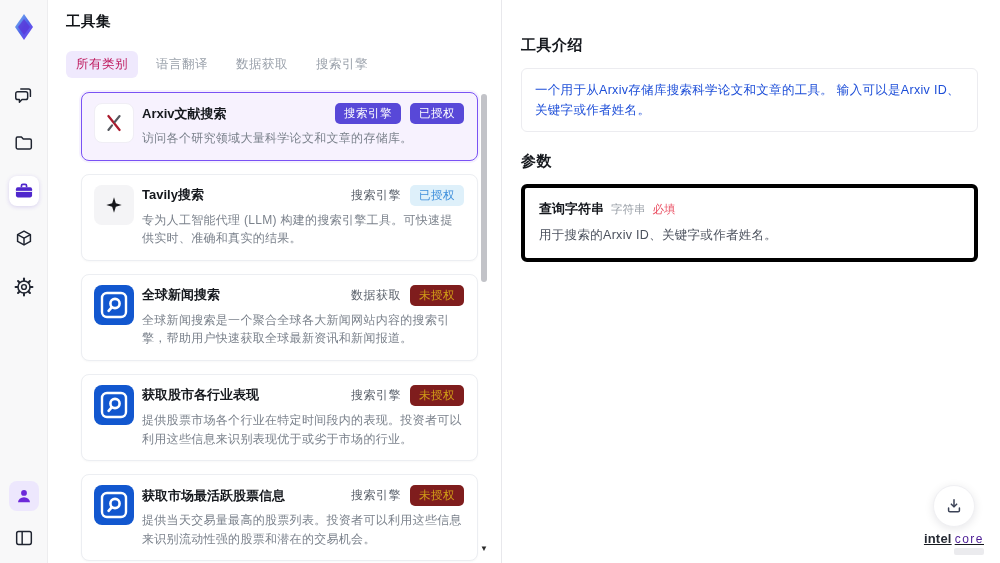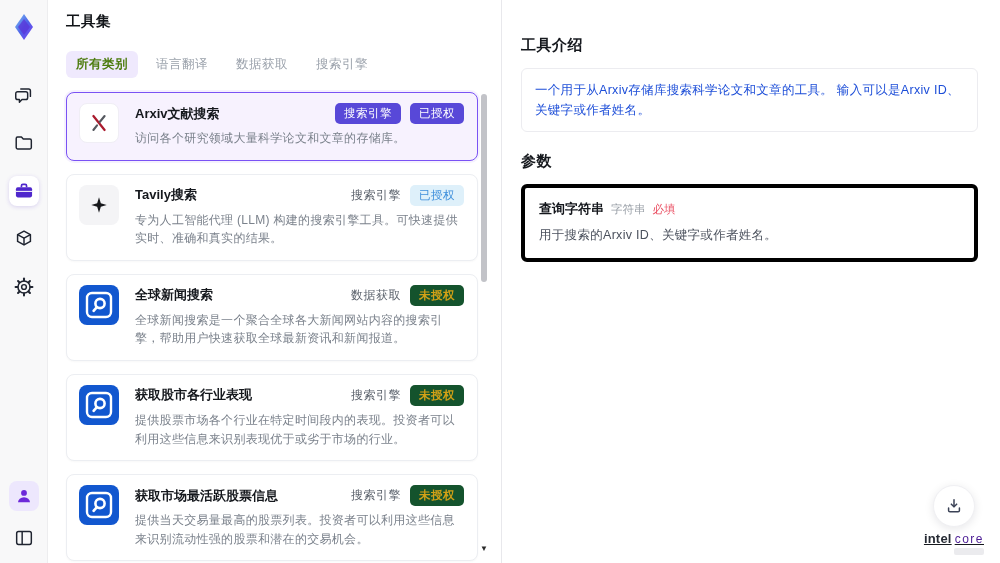--- a/index.html
+++ b/index.html
@@ -34,27 +34,28 @@
     width:454px; flex-shrink:0; background:#fff; border-right:1px solid #e8e8ec;
     padding:12px 0 0 18px; position:relative;
   }
   .panel-title { font-size:14.5px; font-weight:bold; color:#111418; letter-spacing:.5px; }
   .tabs { display:flex; align-items:center; gap:8px; margin-top:20px; }
   .tab {
     border:none; background:transparent; font-size:12.5px; color:#9aa1ab;
     padding:5px 10px; border-radius:6px; cursor:pointer; letter-spacing:.5px;
     font-family:inherit;
   }
-  .tab.active { background:#efe9fd; color:#4d7c0f; font-weight:bold; }
+  .tab.active { background:#efe9fd; color:#be185d; font-weight:normal; }
 
   .tool-list { margin-top:14px; width:412px; display:flex; flex-direction:column; gap:13px; }
   .tool-card {
     background:#fff; border:1px solid #eceef2; border-radius:8px;
-    padding:10px 13px 12px 12px; display:flex; gap:16px; cursor:pointer;
+    padding:10px 13px 12px 12px; display:flex; gap:8px; cursor:pointer;
     box-shadow:0 1px 2px rgba(20,20,40,.03);
+    margin-left:15px;
   }
   .tool-card.selected {
     border:1.5px solid #7a52f4; background:#f7f2fe;
     box-shadow:0 0 0 2px rgba(122,82,244,.08);
   }
   .tool-icon {
     width:40px; height:40px; border-radius:8px; flex-shrink:0;
     display:flex; align-items:center; justify-content:center;
   }
   .tool-icon.arxiv { background:#ffffff; border:1px solid #f0eef5; }
@@ -63,21 +64,21 @@
   .tool-body { flex:1; min-width:0; }
   .tool-head { display:flex; align-items:center; justify-content:space-between; gap:8px; }
   .tool-title { font-size:13px; font-weight:bold; color:#15181d; }
   .tool-badges { display:flex; align-items:center; gap:9px; flex-shrink:0; }
   .cat-text { font-size:12px; color:#5c636d; letter-spacing:.5px; }
   .pill {
     font-size:11.5px; padding:3px 9px; border-radius:5px; white-space:nowrap; letter-spacing:.5px;
   }
   .pill.solid  { background:#5848d8; color:#ffffff; }
   .pill.blue   { background:#def0fa; color:#3d8edb; }
-  .pill.yellow { background:#14532d; color:#d2a017;font-weight:bold; }
+  .pill.yellow { background:#7f1d1d; color:#d2a017; }
   .tool-desc { font-size:12px; color:#7b828c; line-height:1.55; margin-top:5px; letter-spacing:.3px; }
 
   
   .list-scrollbar { position:absolute; top:88px; right:13px; width:7px; height:465px; }
   .list-scrollbar .thumb {
     position:absolute; top:6px; left:0; width:6px; height:188px;
     background:#c2c3c8; border-radius:3px; cursor:pointer;
   }
   .list-scrollbar .down-caret {
     position:absolute; bottom:0; left:-1px; font-size:8px; color:#2c2c2c; cursor:pointer;

